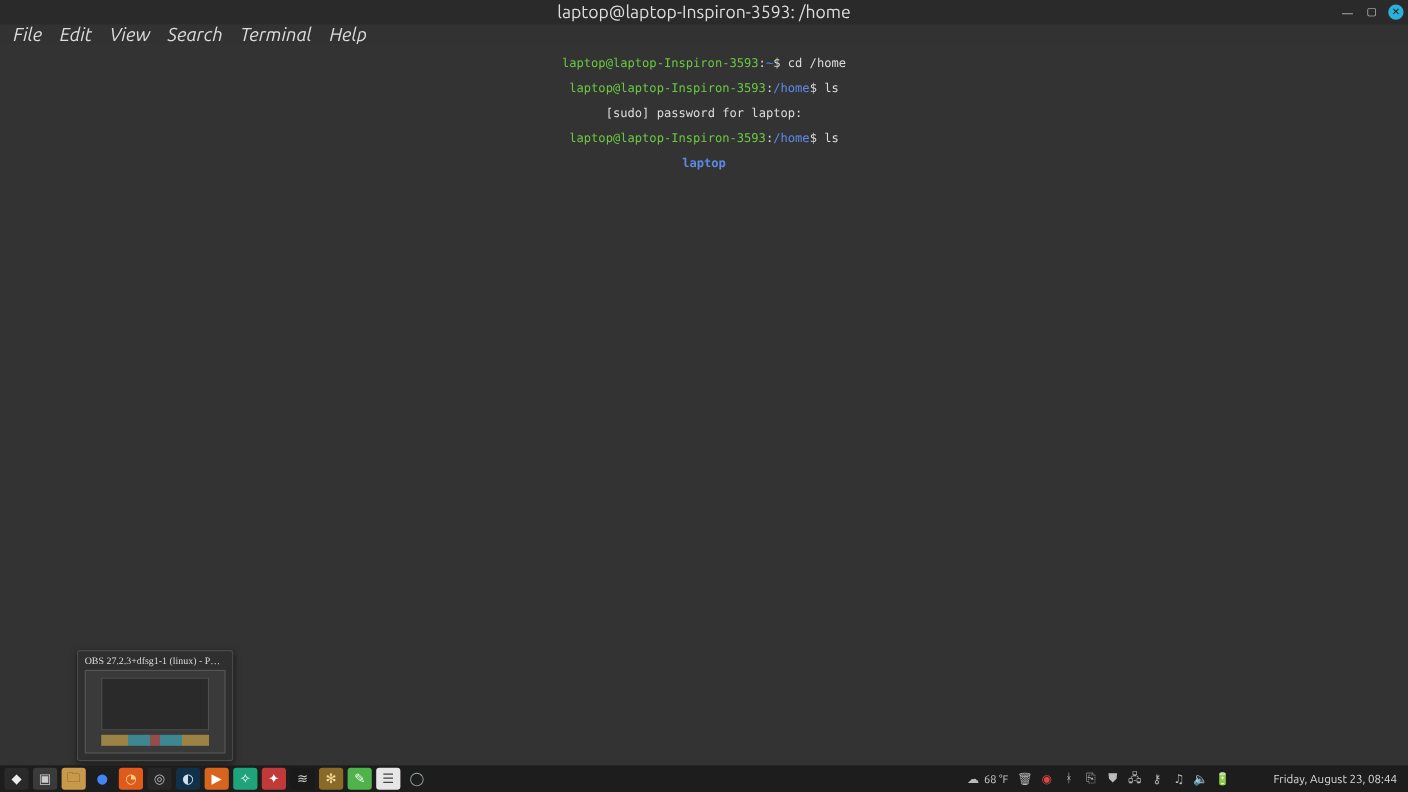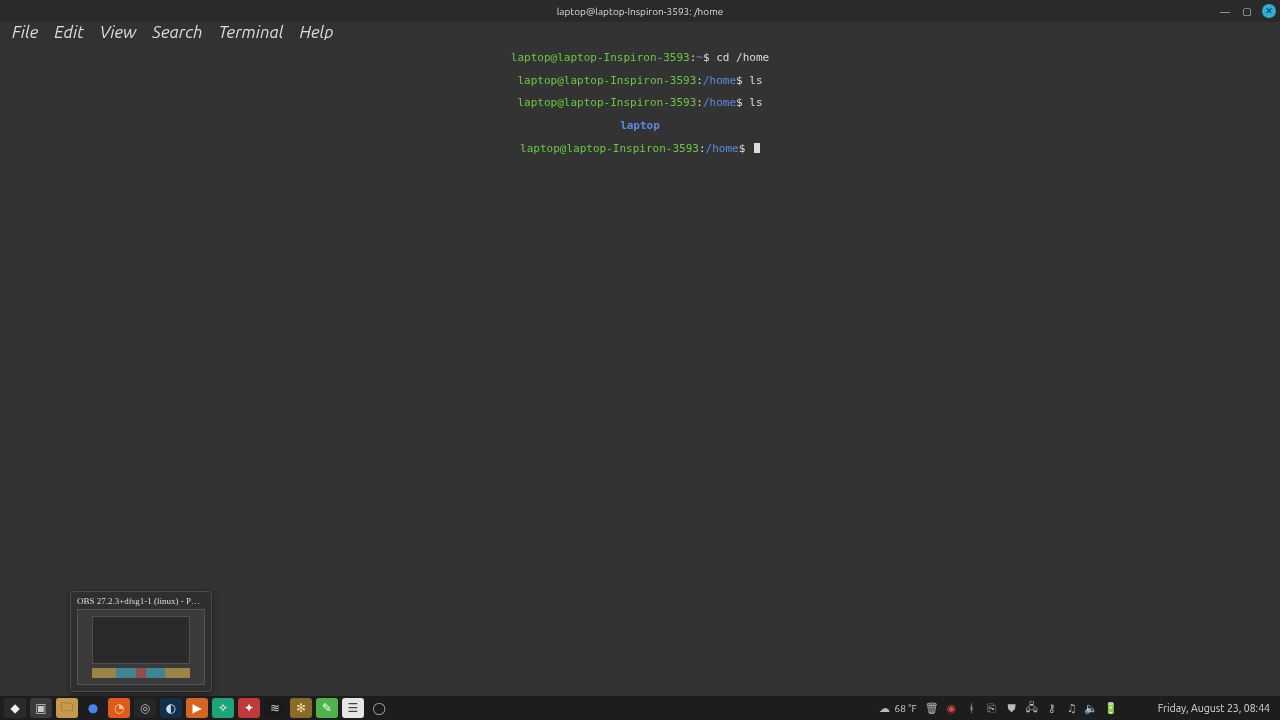--- a/index.html
+++ b/index.html
@@ -18,21 +18,21 @@
     position: absolute;
     top: 0; left: 0; right: 0;
     height: 22px;
     background: #2a2a2a;
     display: flex;
     align-items: center;
     justify-content: center;
     font-family: "Ubuntu", "DejaVu Sans", sans-serif;
     color: #ddd;
   }
-  .titlebar-title { font-size: 10px; }
+  .titlebar-title { font-size: 16px; }
   .winctrls {
     position: absolute;
     right: 4px; top: 0;
     height: 22px;
     display: flex;
     align-items: center;
     gap: 8px;
   }
   .winbtn {
     width: 14px; height: 14px;
@@ -180,23 +180,23 @@
   <span class="menuitem">Edit</span>
   <span class="menuitem">View</span>
   <span class="menuitem">Search</span>
   <span class="menuitem">Terminal</span>
   <span class="menuitem">Help</span>
 </div>
 
 <div class="terminal">
 <span class="tl"><span class="green">laptop@laptop-Inspiron-3593</span><span class="white">:</span><span class="blue">~</span><span class="white">$</span><span class="white"> cd /home</span></span>
 <span class="tl"><span class="green">laptop@laptop-Inspiron-3593</span><span class="white">:</span><span class="blue">/home</span><span class="white">$</span><span class="white"> ls</span></span>
+<span class="tl"><span class="white">[sudo] password for laptop:</span></span>
 <span class="tl"><span class="green">laptop@laptop-Inspiron-3593</span><span class="white">:</span><span class="blue">/home</span><span class="white">$</span><span class="white"> ls</span></span>
 <span class="tl"><span class="folder">laptop</span></span>
-<span class="tl"><span class="green">laptop@laptop-Inspiron-3593</span><span class="white">:</span><span class="blue">/home</span><span class="white">$</span><span class="white"> </span><span class="cursor"></span></span>
 </div>
 
 <div class="thumb">
   <div class="thumb-title">OBS 27.2.3+dfsg1-1 (linux) - P…</div>
   <div class="thumb-body">
     <div class="thumb-inner"></div>
     <div class="thumb-strip"></div>
   </div>
 </div>
 

